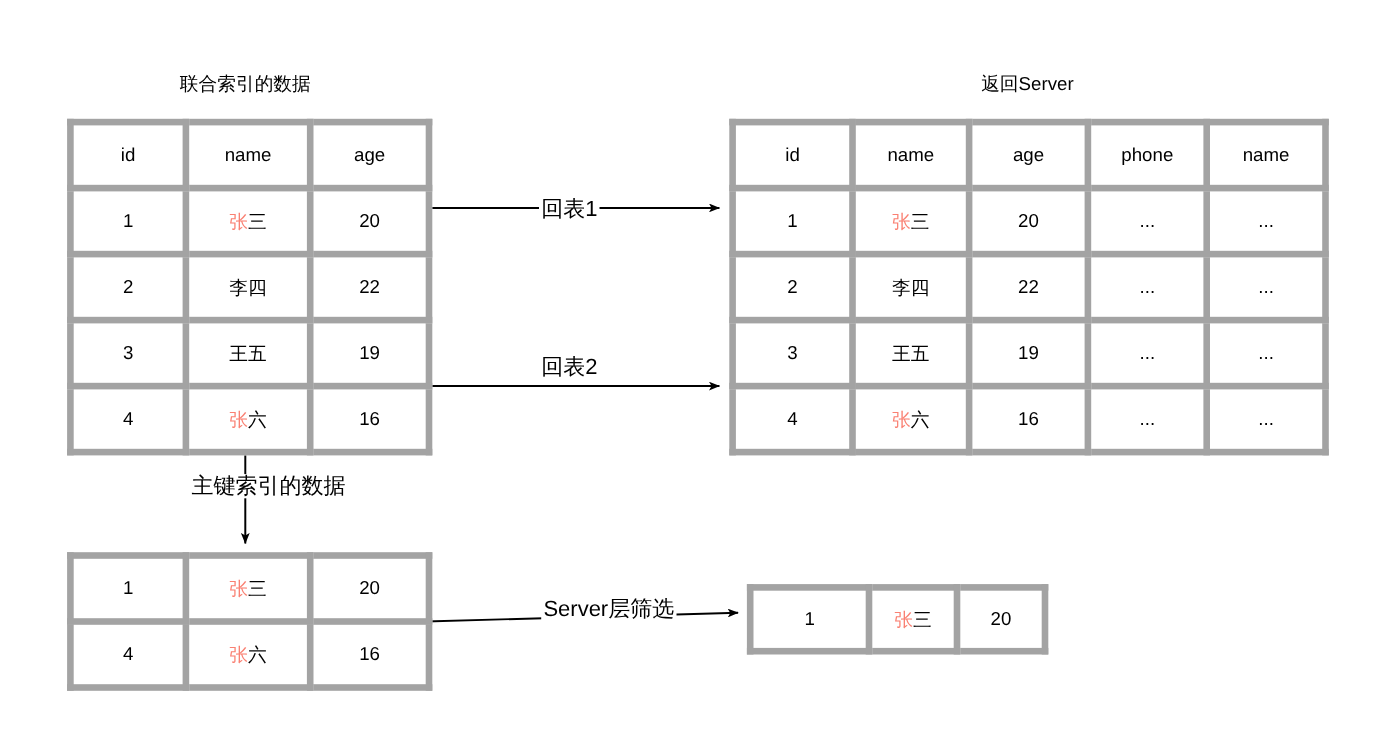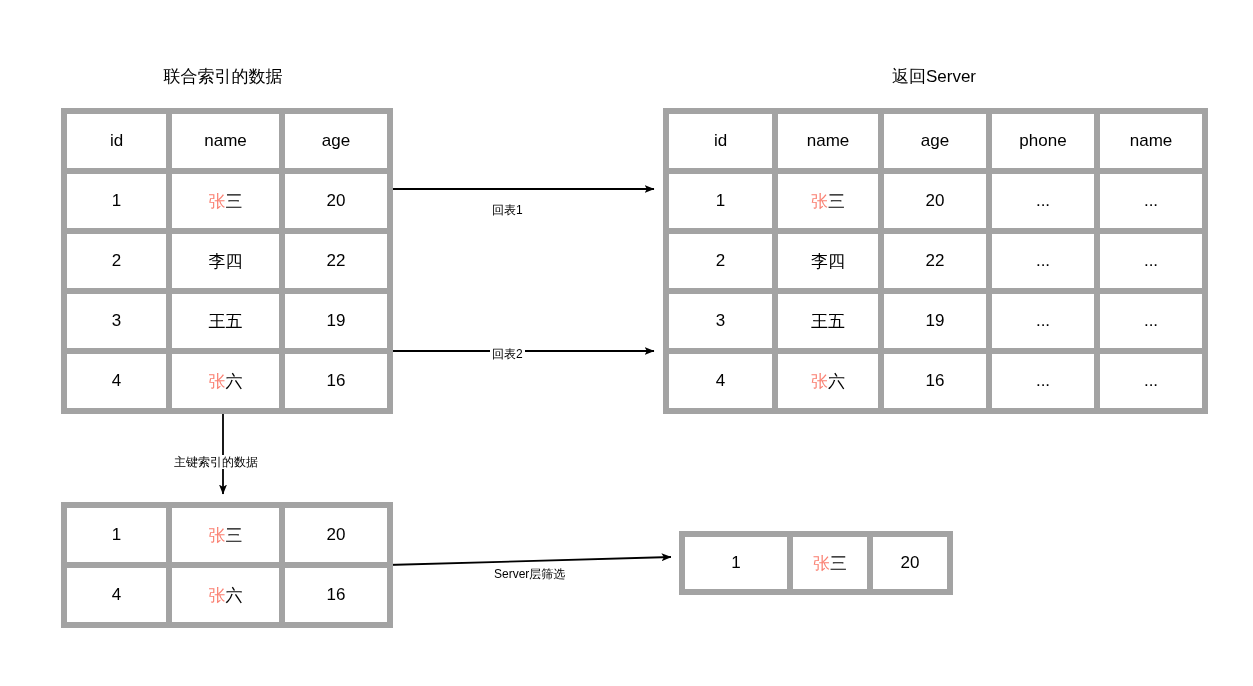--- a/index.html
+++ b/index.html
@@ -47,28 +47,27 @@
     font-size: 17px;
     color: #000000;
     padding: 0;
     background: #ffffff;
   }
   .hl {
     color: #fa8072;
   }
   .edge-label {
     position: absolute;
-    font-size: 12px;
+    font-size: 20px;
     line-height: 1;
     white-space: nowrap;
     background: #ffffff;
     color: #000000;
     padding: 1px 2px;
     text-align: left;
-    margin-top: 24px;
   }
 </style>
 </head>
 <body>
 
 <div id="canvas">
 
   <svg class="edge-layer" viewBox="0 0 1253 686" xmlns="http://www.w3.org/2000/svg">
     <defs>
       <marker id="arrowhead" markerWidth="10" markerHeight="8" refX="9.5" refY="4" orient="auto" markerUnits="userSpaceOnUse">

